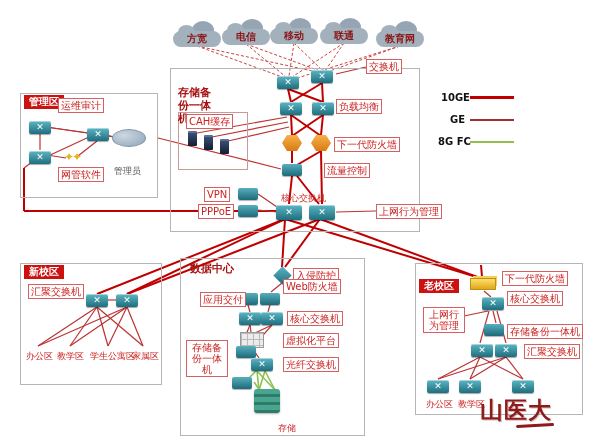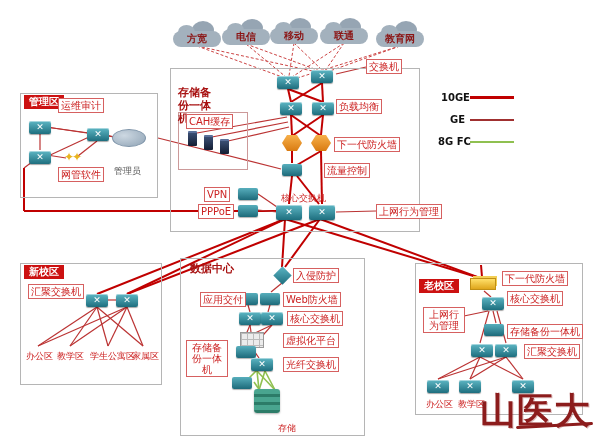--- a/index.html
+++ b/index.html
@@ -27,21 +27,21 @@
   .vbox{position:absolute;width:24px;height:16px;background:#ececec;border:1px solid #9a9a9a;z-index:4;background-image:linear-gradient(#bbb 1px,transparent 1px),linear-gradient(90deg,#bbb 1px,transparent 1px);background-size:6px 6px}
   .stor{position:absolute;width:26px;height:24px;border-radius:3px;background:repeating-linear-gradient(180deg,#49a58f 0 5px,#2c7c68 5px 8px);box-shadow:0 1px 2px rgba(0,0,0,.3);z-index:4}
   .diam{position:absolute;width:13px;height:13px;background:linear-gradient(135deg,#5db6c4,#1e6e7e);transform:rotate(45deg);z-index:4}
   .cloud{position:absolute;width:48px;height:22px;z-index:4}
   .cloud .b2{position:absolute;left:19px;top:-5px;width:22px;height:18px;background:#96a5b3;border-radius:50%}
   .cloud .b1{position:absolute;left:5px;top:-1px;width:17px;height:14px;background:#a3b1bd;border-radius:50%}
   .cloud .base{position:absolute;left:0;top:5px;width:48px;height:16px;background:#a3b1bd;border-radius:8px}
   .cloud .clabel{position:absolute;left:0;top:5px;width:48px;text-align:center;color:#8b1515;font-weight:bold;font-size:10px;line-height:16px}
   .legtext{position:absolute;color:#111;font-weight:bold;font-size:10px;line-height:12px;z-index:6;white-space:nowrap}
   .legline{position:absolute;width:44px;z-index:6}
-  .wm{position:absolute;font-family:"DejaVu Serif","Liberation Serif",serif;color:#8c1c1c;font-weight:bold;font-size:36px;line-height:40px;z-index:7;letter-spacing:1px;text-shadow:1px 1px 0 rgba(140,28,28,.3)}
+  .wm{position:absolute;font-family:"DejaVu Serif","Liberation Serif",serif;color:#8c1c1c;font-weight:bold;font-size:23px;line-height:40px;z-index:7;letter-spacing:1px;text-shadow:1px 1px 0 rgba(140,28,28,.3)}
   .wm::after{content:"";position:absolute;left:36px;right:-2px;bottom:3px;height:3px;background:#8c1c1c;border-radius:2px;transform:rotate(-3deg)}
 </style>
 </head>
 <body>
 
 <div id="canvas">
 
   <svg id="lines" viewBox="0 0 600 444">
     <g stroke="#cc4444" stroke-width="1" stroke-dasharray="3,2" fill="none">
       <line x1="197" y1="46" x2="285" y2="78"></line>
@@ -225,21 +225,21 @@
   <div class="txt" style="left:57px;top:351px">教学区</div>
   <div class="txt" style="left:90px;top:351px">学生公寓区</div>
   <div class="txt" style="left:132px;top:351px">家属区</div>
 
   <div class="ztitle" style="left:190px;top:262px;white-space:nowrap">数据中心</div>
   <div class="diam" style="left:276px;top:269px"></div>
   <div class="lbl" style="left:293px;top:268px">入侵防护</div>
   <div class="lbl" style="left:200px;top:292px">应用交付</div>
   <div class="dev" style="left:238px;top:293px"></div>
   <div class="dev" style="left:260px;top:293px"></div>
-  <div class="lbl" style="left:283px;top:292px">Web防火墙</div>
+  <div class="lbl" style="left:283px;top:279px">Web防火墙</div>
   <div class="sw" style="left:239px;top:312px"></div>
   <div class="sw" style="left:261px;top:312px"></div>
   <div class="lbl" style="left:287px;top:311px">核心交换机</div>
   <div class="vbox" style="left:240px;top:332px"></div>
   <div class="lbl" style="left:283px;top:333px">虚拟化平台</div>
   <div class="lbl" style="left:186px;top:340px;width:42px">存储备份一体机</div>
   <div class="dev" style="left:236px;top:346px"></div>
   <div class="sw" style="left:251px;top:358px"></div>
   <div class="lbl" style="left:283px;top:357px">光纤交换机</div>
   <div class="dev" style="left:232px;top:377px"></div>

